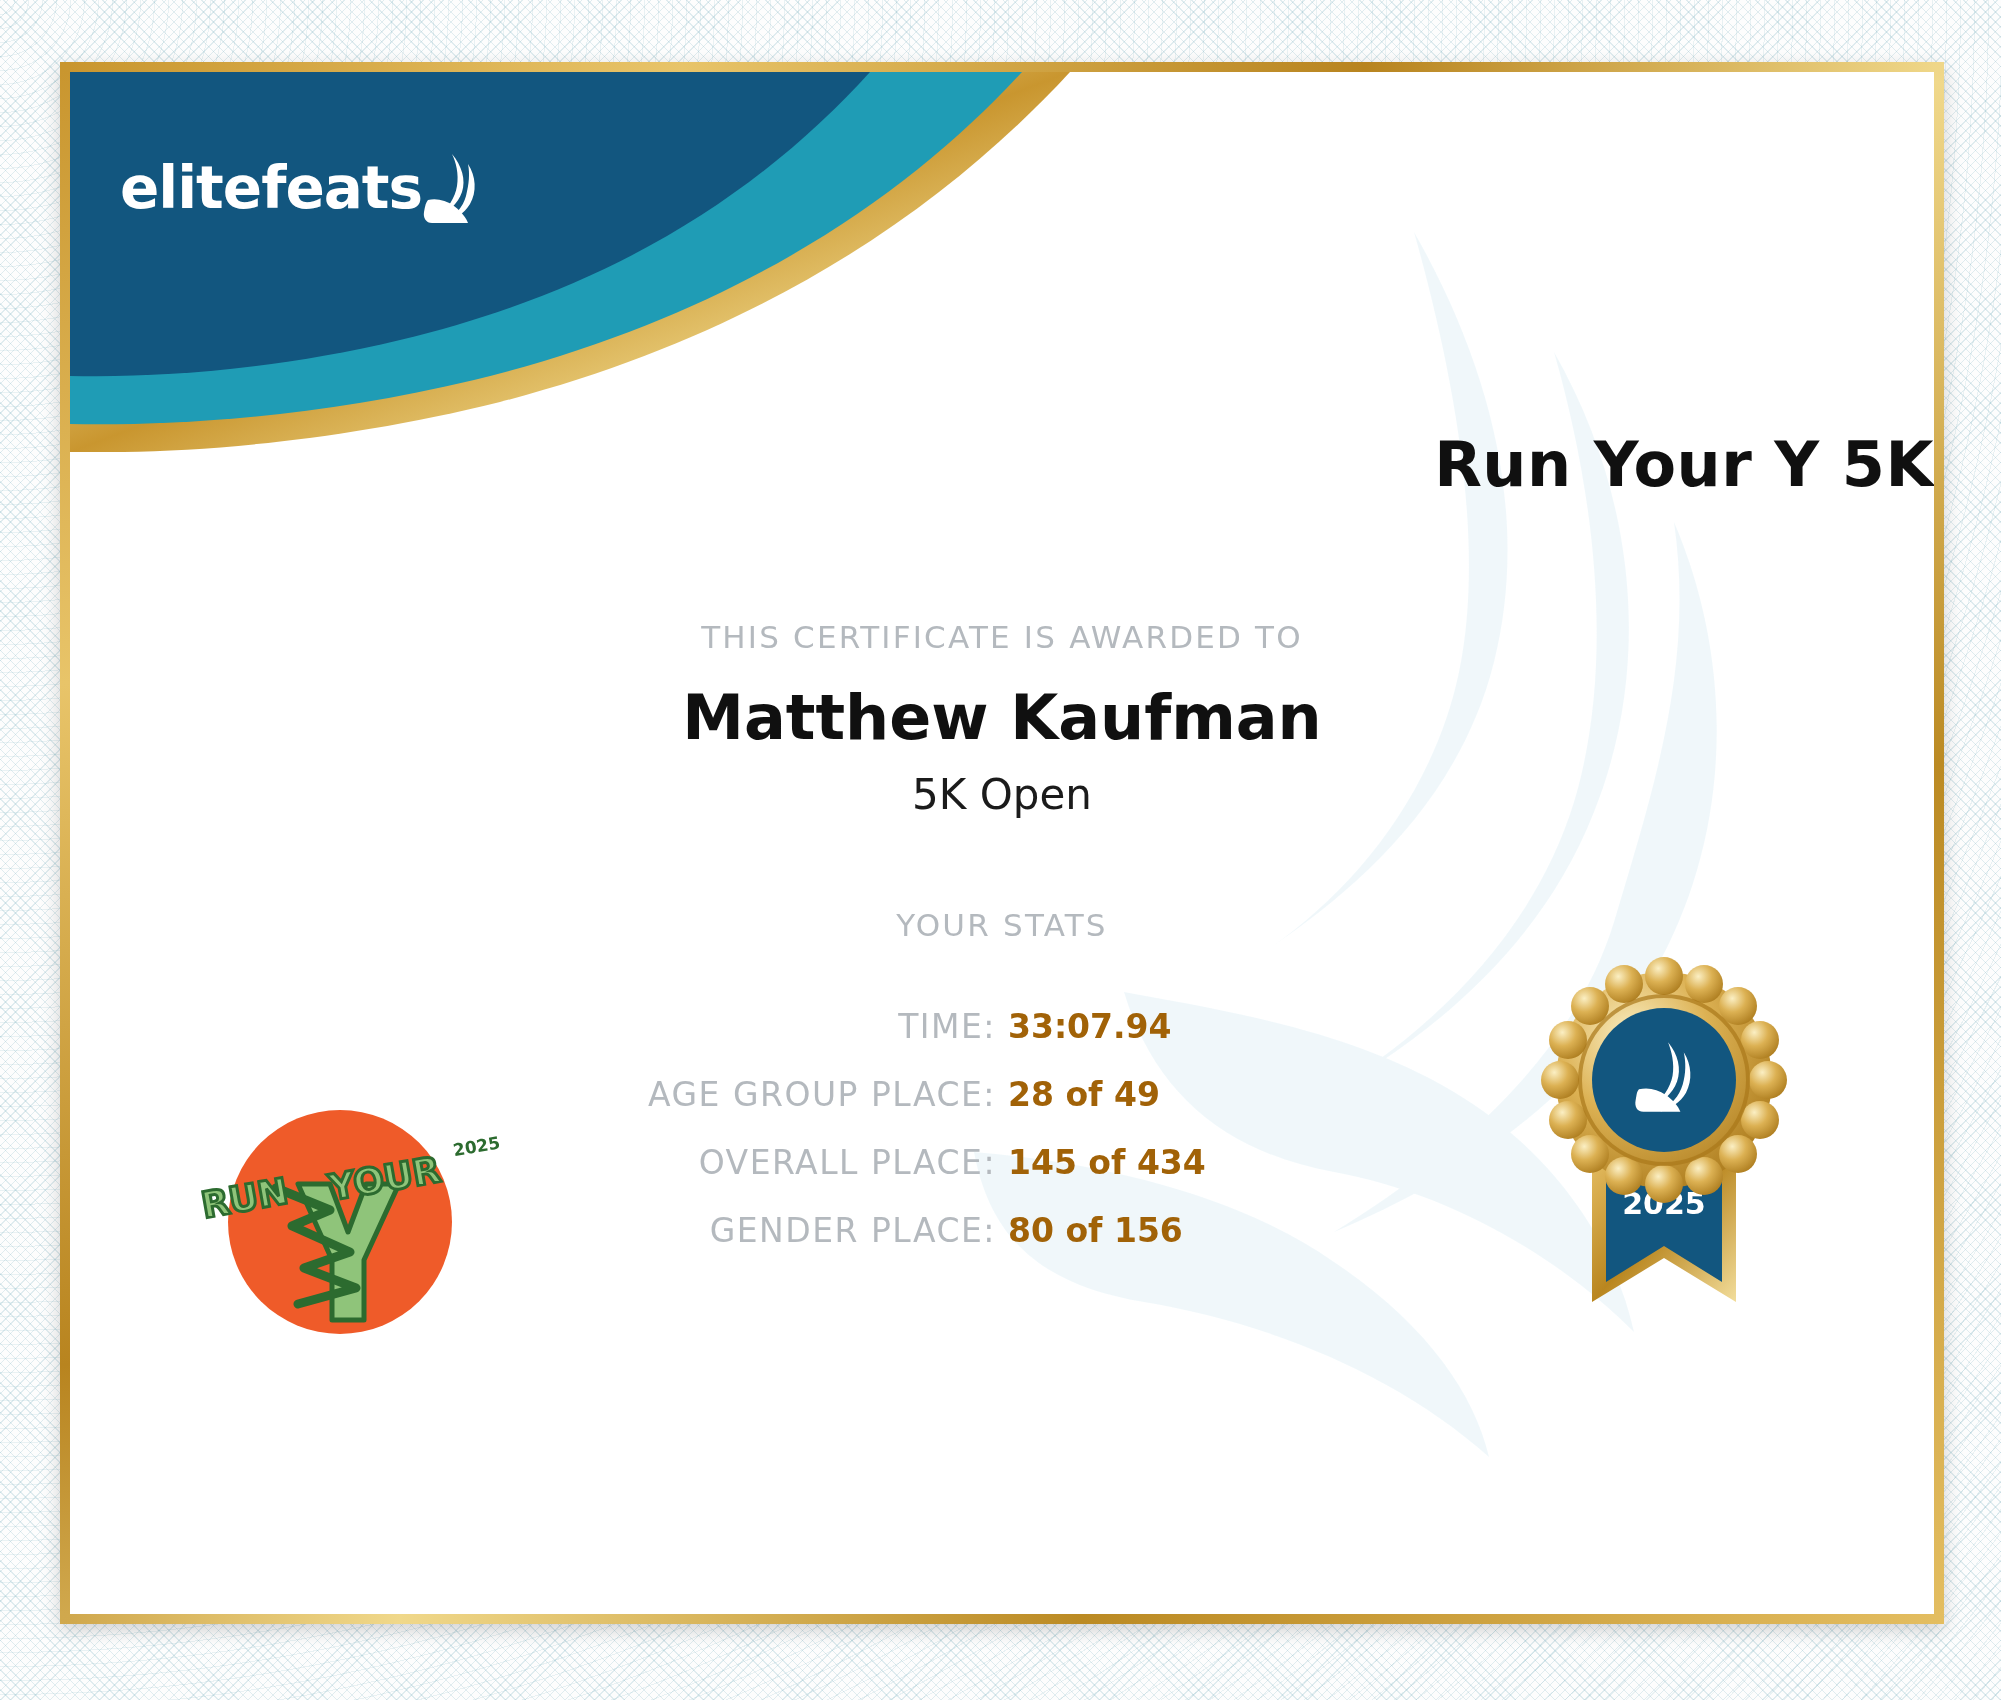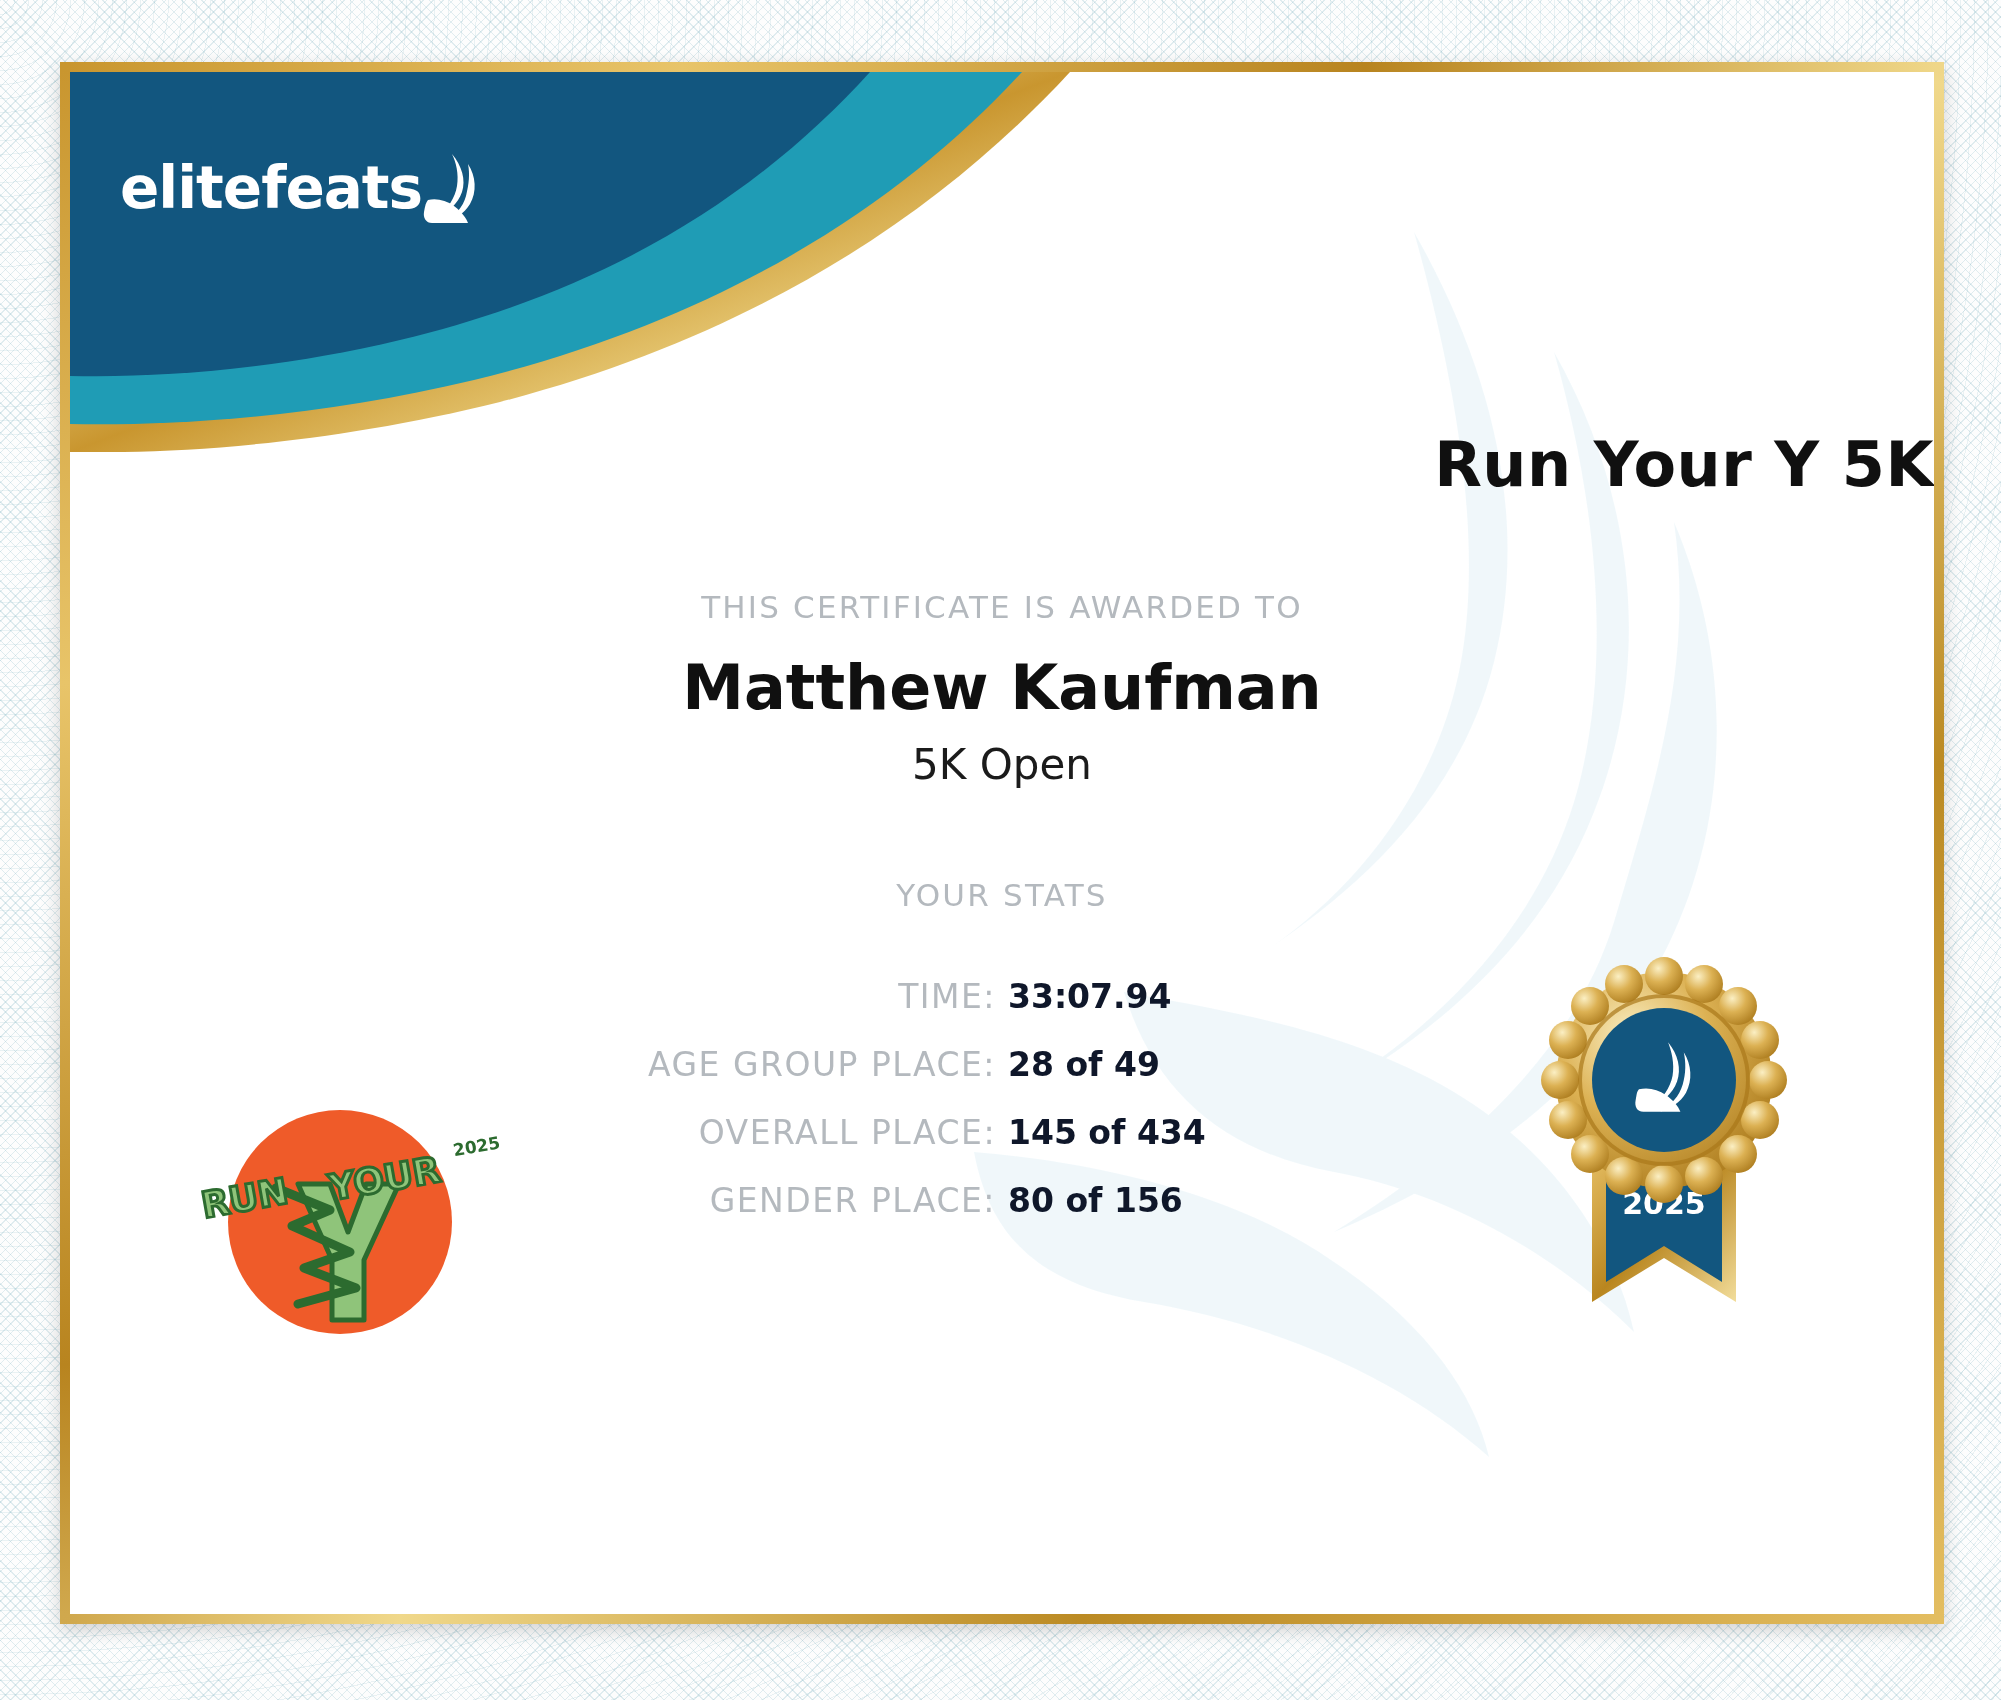--- a/index.html
+++ b/index.html
@@ -110,21 +110,21 @@
   .event-name {
     color: #101010;
     font-size: 62px;
     font-weight: bold;
     letter-spacing: 0.5px;
     margin-top: 26px;
     font-family: "DejaVu Sans", sans-serif;
     text-align: right;
   }
   .awarded-lbl {
-    margin-top: 88px;
+    margin-top: 118px;
   }
   .person-name {
     color: #101010;
     font-size: 62px;
     font-weight: bold;
     margin-top: 26px;
     font-family: "DejaVu Sans", sans-serif;
   }
   .division {
     color: #1b1b1b;
@@ -152,21 +152,21 @@
   .stat-key {
     color: #b4b9be;
     font-size: 33px;
     letter-spacing: 1.5px;
     text-align: right;
     width: 460px;
     padding-right: 12px;
     font-family: "DejaVu Sans", sans-serif;
   }
   .stat-val {
-    color: #0f172a;
+    color: #a16207;
     font-size: 33px;
     font-weight: bold;
     text-align: left;
     width: 460px;
     font-family: "DejaVu Sans", sans-serif;
   }
 
   
   .event-logo {
     position: absolute;

